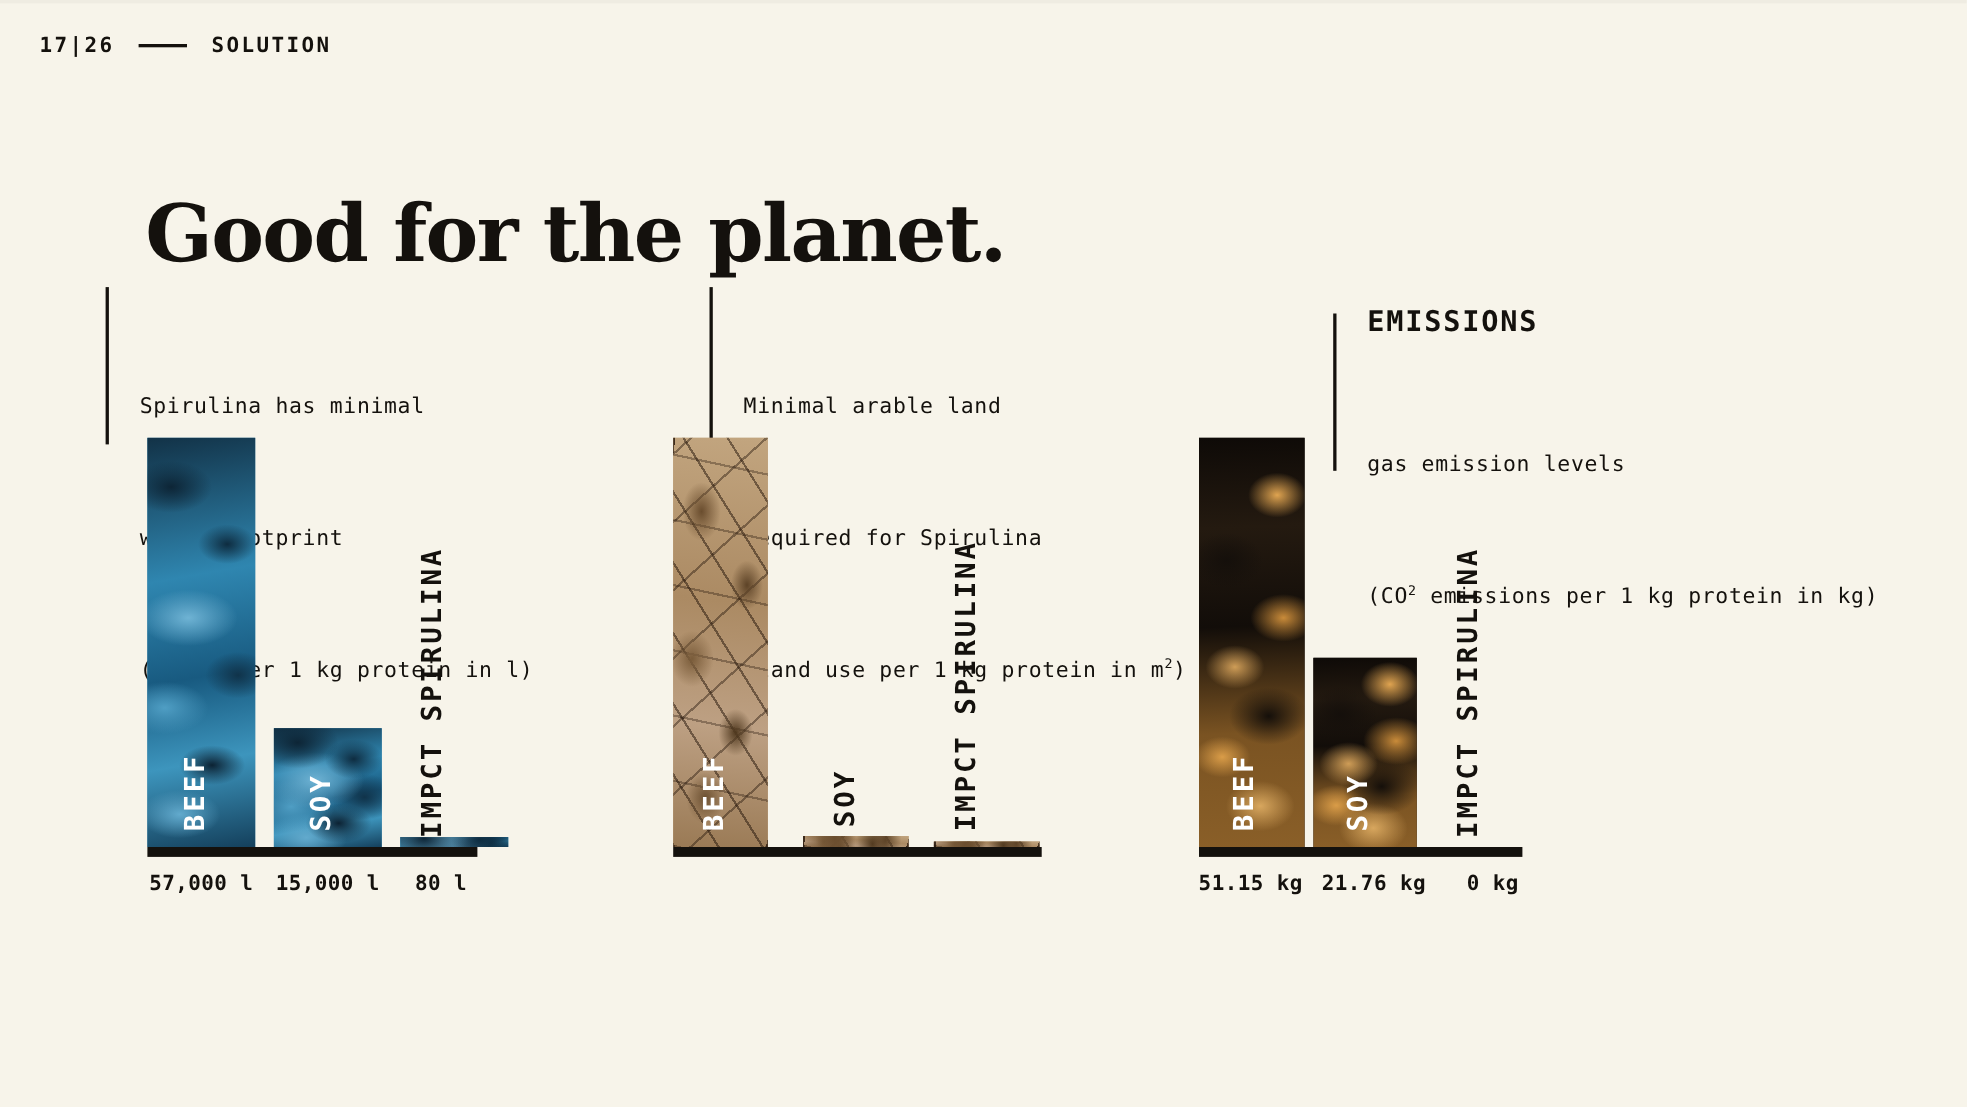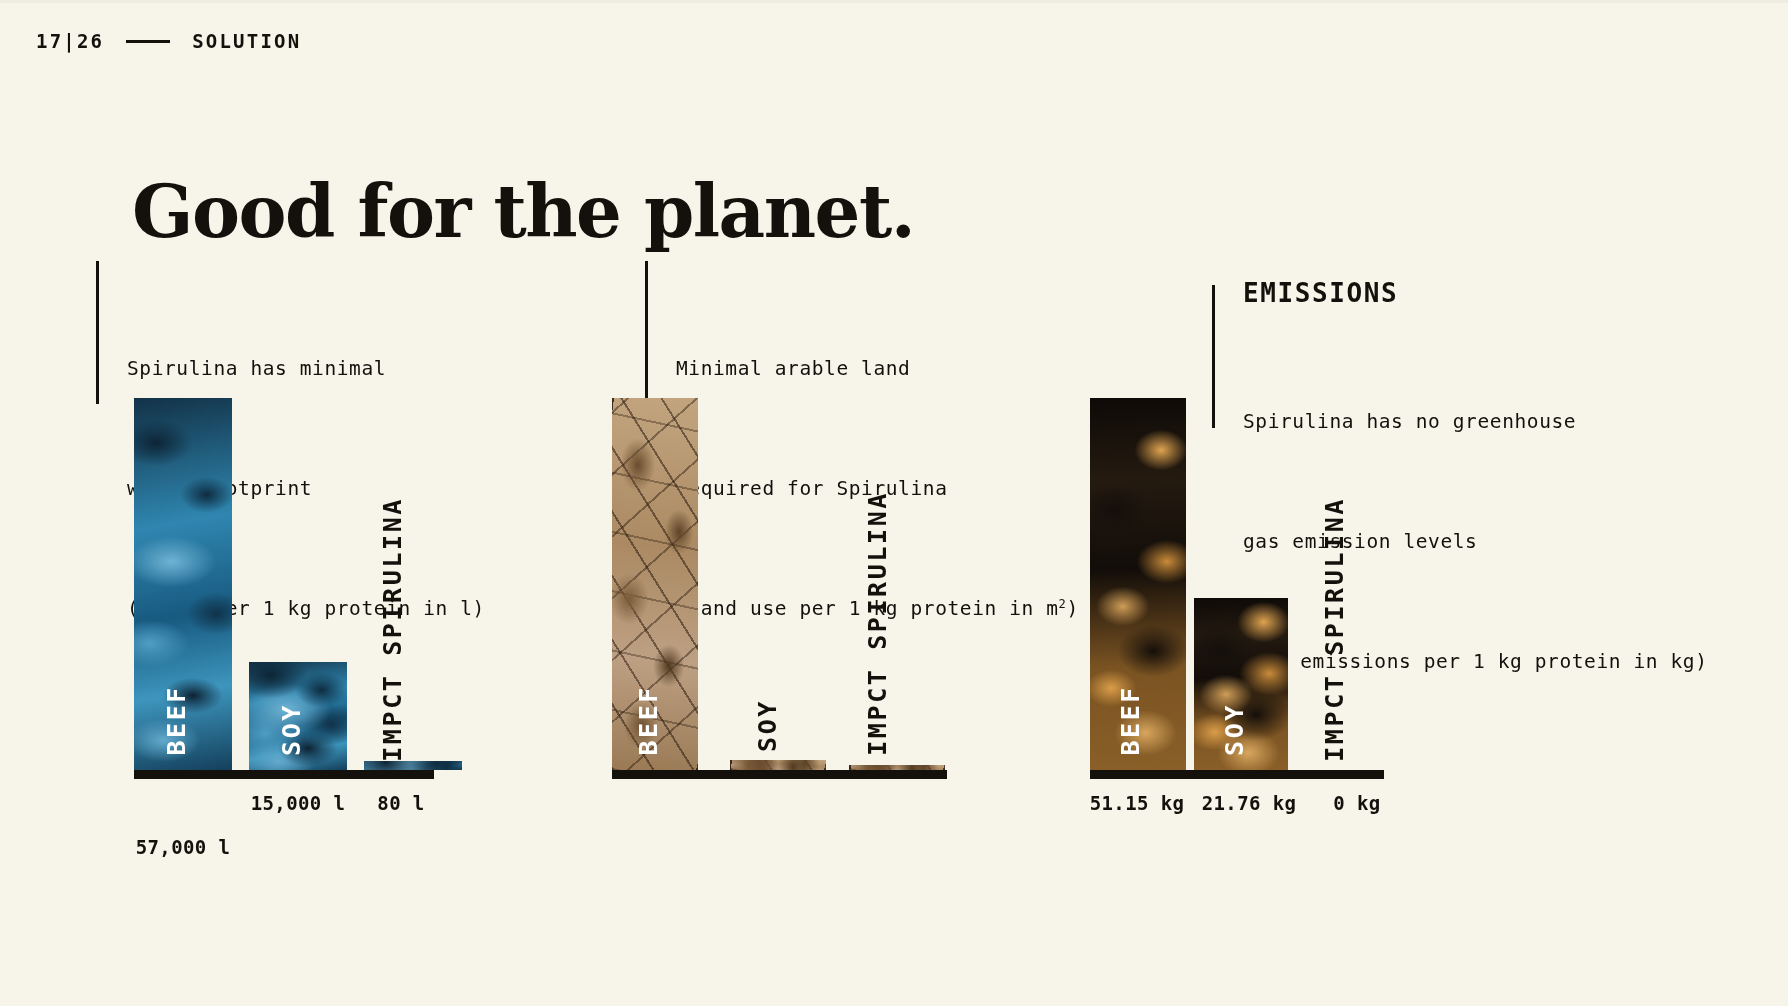--- a/index.html
+++ b/index.html
@@ -174,21 +174,20 @@
         <div><span>(land use per 1 kg protein in m</span><sup>2</sup><span>)</span></div>
       </div>
     </div>
   </div>
 
   <div class="col c2">
     <div class="vrule"></div>
     <div class="ctext">
       <h2>EMISSIONS</h2>
       <div class="desc">
-        <div>Spirulina has no greenhouse</div>
         <div>gas emission levels</div>
         <div><span>(CO</span><sup>2</sup><span> emissions per 1 kg protein in kg)</span></div>
       </div>
     </div>
   </div>
 
 </div>
 
 <div class="chart k0">
   <div class="plot">
@@ -197,21 +196,21 @@
     </div>
     <div class="bar tex-water" style="left:115px;width:98px;height:108px;">
       <span class="barlabel inside" style="left:30px;">SOY</span>
     </div>
     <div class="bar tex-water" style="left:230px;width:98px;height:9px;">
     </div>
     <span class="barlabel outside" style="left:246px;">IMPCT SPIRULINA</span>
   </div>
   <div class="baseline short"></div>
   <div class="vals">
-    <span class="val" style="left:-4px;width:106px;margin-top:44px;">57,000 l</span>
+    <span class="val" style="left:-4px;width:106px;">57,000 l</span>
     <span class="val" style="left:111px;width:106px;">15,000 l</span>
     <span class="val" style="left:214px;width:106px;">80 l</span>
   </div>
 </div>
 
 <div class="chart k1">
   <div class="plot">
     <div class="bar tex-earth" style="left:0px;width:86px;height:372px;">
       <span class="barlabel inside" style="left:24px;">BEEF</span>
     </div>

